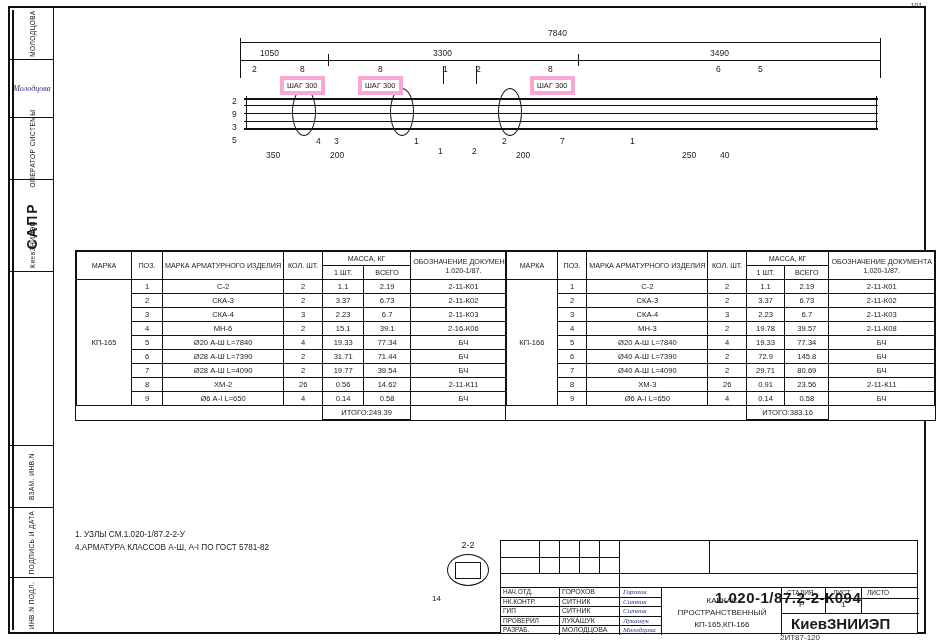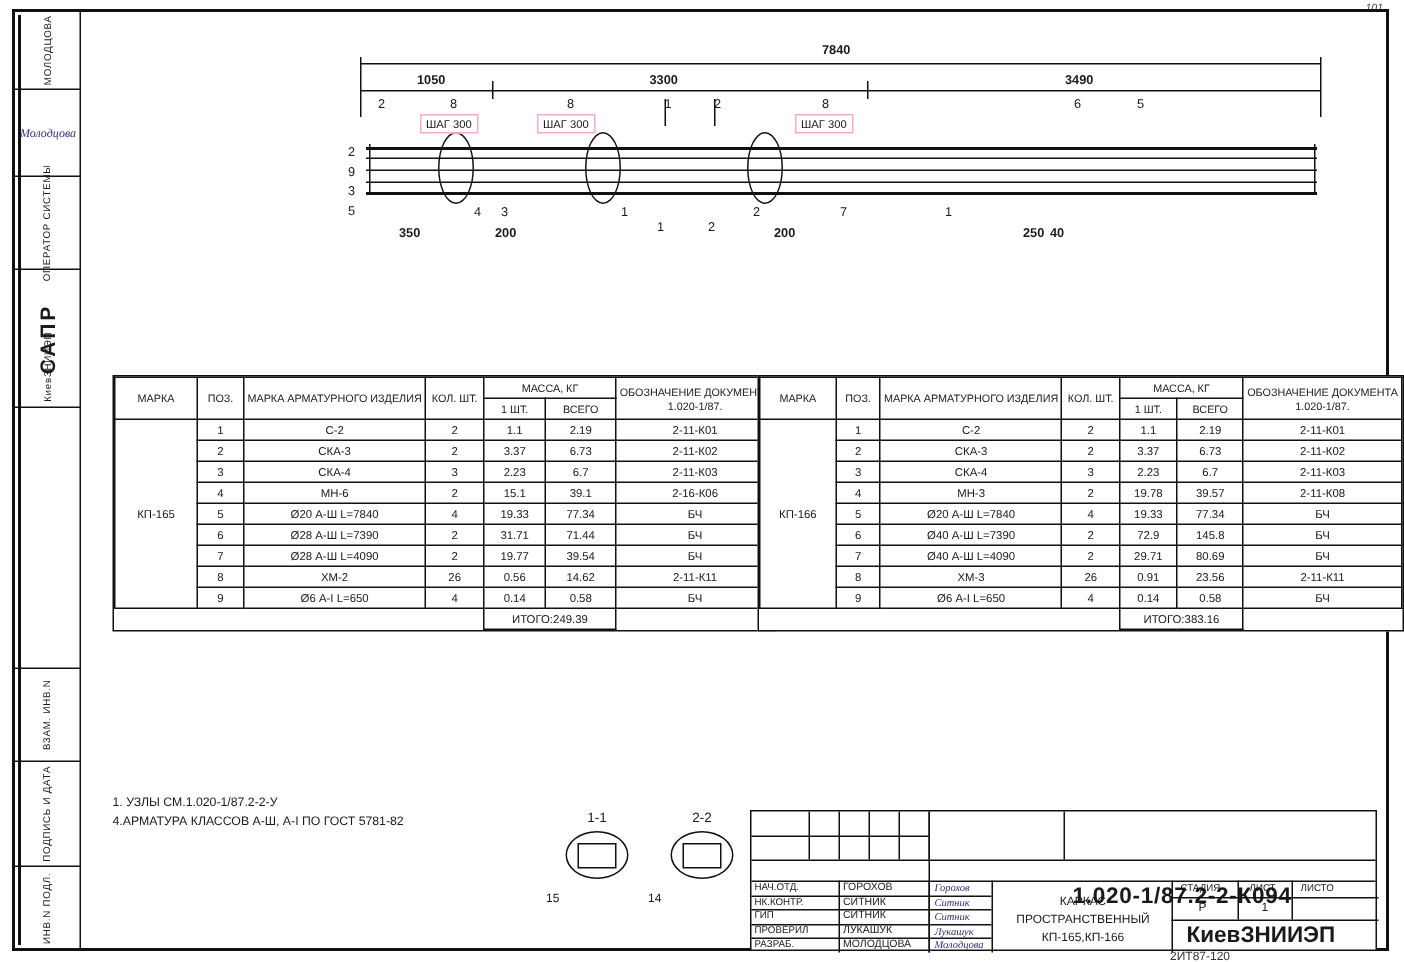--- a/index.html
+++ b/index.html
@@ -34,26 +34,26 @@
     transform:rotate(-90deg);
     white-space:nowrap;
     font-size:8px;letter-spacing:.5px;
     text-align:center;
   }
   .vert.big{font-size:14px;font-weight:bold;letter-spacing:2px;}
   .vert.sm{font-size:6.5px;}
   .hand{font-family:"Liberation Serif",serif;font-style:italic;font-size:8px;color:#2b2f7a;}
   
   .draw{position:absolute;left:230px;top:18px;width:660px;height:160px;}
-  .dim-label{position:absolute;font-size:8.5px;font-weight:bold;}
+  .dim-label{position:absolute;font-size:8.5px;}
   .leader{position:absolute;font-size:8.5px;}
   .hline{position:absolute;background:#111;height:1px;}
   .vline{position:absolute;background:#111;width:1px;}
   .shag{
-    position:absolute;font-size:7.5px;border:1px solid #f9a8d4;background:#fff;
+    position:absolute;font-size:7.5px;border:4px solid #f9a8d4;background:#fff;
     padding:1px 3px;
   }
   .ell{
     position:absolute;border:1.2px solid #111;border-radius:50%;
   }
   
   .spec{position:absolute;border:1.6px solid #111;background:#fff;}
   table.t{border-collapse:collapse;font-size:7.6px;}
   table.t td,table.t th{
     border:1px solid #111;padding:0 2px;height:13px;line-height:13px;
@@ -132,21 +132,21 @@
   <div class="draw">
 
     <div class="hline" style="left:10px;top:24px;width:640px;"></div>
     <div class="vline" style="left:10px;top:20px;height:40px;"></div>
     <div class="vline" style="left:650px;top:20px;height:40px;"></div>
     <div class="dim-label" style="left:318px;top:10px;">7840</div>
 
     <div class="hline" style="left:10px;top:42px;width:640px;"></div>
     <div class="vline" style="left:98px;top:36px;height:12px;"></div>
     <div class="vline" style="left:348px;top:36px;height:12px;"></div>
-    <div class="dim-label" style="left:48px;top:30px;">1050</div>
+    <div class="dim-label" style="left:30px;top:30px;">1050</div>
     <div class="dim-label" style="left:203px;top:30px;">3300</div>
     <div class="dim-label" style="left:480px;top:30px;">3490</div>
 
     <div class="hline" style="left:14px;top:80px;width:634px;height:2px;"></div>
     <div class="hline" style="left:14px;top:87px;width:634px;"></div>
     <div class="hline" style="left:14px;top:95px;width:634px;"></div>
     <div class="hline" style="left:14px;top:103px;width:634px;"></div>
     <div class="hline" style="left:14px;top:110px;height:2px;width:634px;"></div>
 
     <div class="vline" style="left:16px;top:78px;height:34px;"></div>
@@ -183,21 +183,21 @@
 
     <div class="vline" style="left:213px;top:48px;height:18px;"></div>
     <div class="vline" style="left:246px;top:48px;height:18px;"></div>
     <div class="leader" style="left:208px;top:128px;">1</div>
     <div class="leader" style="left:242px;top:128px;">2</div>
 
     <div class="dim-label" style="left:36px;top:132px;">350</div>
     <div class="dim-label" style="left:100px;top:132px;">200</div>
     <div class="dim-label" style="left:286px;top:132px;">200</div>
     <div class="dim-label" style="left:452px;top:132px;">250</div>
-    <div class="dim-label" style="left:470px;top:132px;">40</div>
+    <div class="dim-label" style="left:490px;top:132px;">40</div>
   </div>
 
   <div class="spec" style="left:75px;top:250px;">
     <table class="t">
       <thead>
         <tr>
           <th rowspan="2" style="width:50px;">МАРКА</th>
           <th rowspan="2" style="width:26px;">ПОЗ.</th>
           <th rowspan="2" style="width:110px;">
             <span>МАРКА АРМАТУРНОГО ИЗДЕЛИЯ</span>
@@ -409,27 +409,20 @@
         </tr>
       </tbody>
     </table>
   </div>
 
   <div class="notes">
     <div>1. УЗЛЫ СМ.1.020-1/87.2-2-У</div>
     <div>4.АРМАТУРА КЛАССОВ А-Ш, А-I ПО ГОСТ 5781-82</div>
   </div>
 
-  <div class="sec" style="left:368px;top:540px;width:60px;">
-    <div class="sec-title">1-1</div>
-    <div class="sec-box">
-      <div class="sec-inner"></div>
-    </div>
-    <div style="font-size:8px;position:absolute;left:-4px;top:54px;">15</div>
-  </div>
   <div class="sec" style="left:438px;top:540px;width:60px;">
     <div class="sec-title">2-2</div>
     <div class="sec-box">
       <div class="sec-inner"></div>
     </div>
     <div style="font-size:8px;position:absolute;left:-6px;top:54px;">14</div>
   </div>
 
   <div class="tblock">
 

